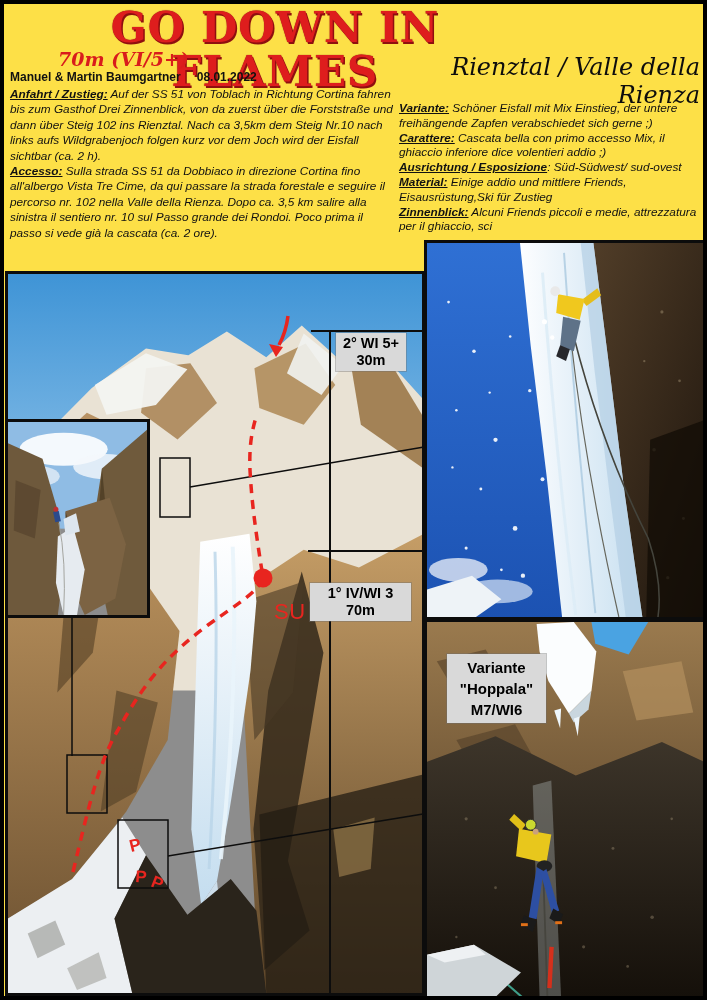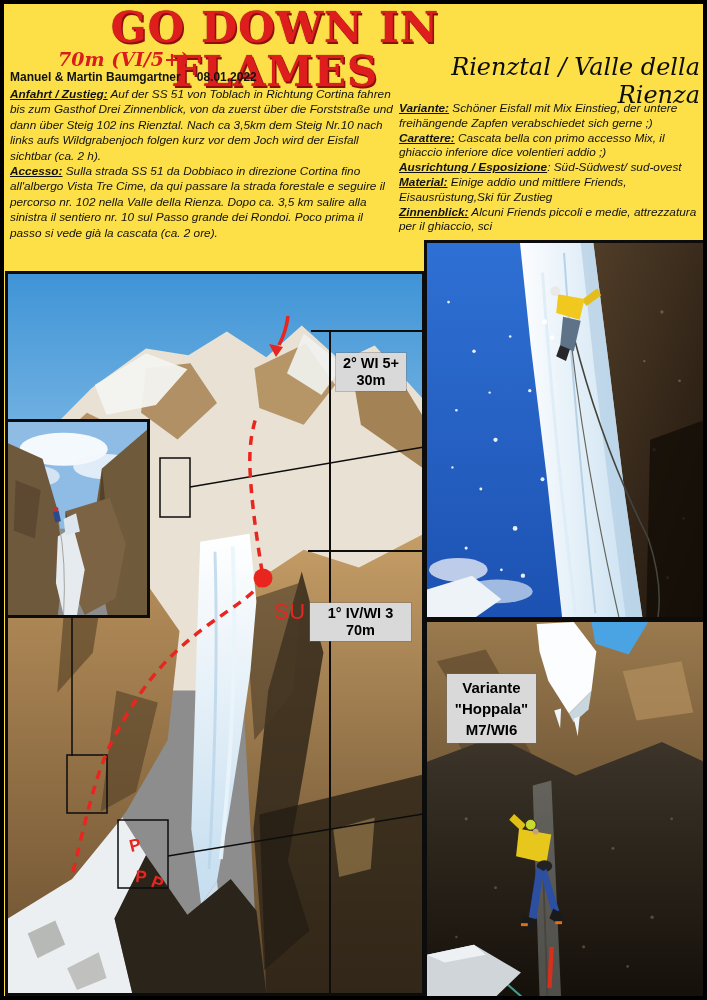--- a/index.html
+++ b/index.html
@@ -32,24 +32,24 @@
   #inset-photo{left:5px;top:419px;width:145px;height:199px;z-index:2;}
   #photo-tr{left:424px;top:240px;width:283px;height:380px;z-index:1;}
   #photo-br{left:424px;top:619px;width:283px;height:381px;z-index:1;}
   .photo svg{display:block;width:100%;height:100%;}
 
   
   #overlay{position:absolute;left:0;top:0;z-index:3;pointer-events:none;}
 
   
   .pbox{position:absolute;z-index:4;background:#d9d9d9;color:#000;font-weight:bold;
-        text-align:center;box-shadow:0 0 0 1px rgba(110,110,110,.4);margin-top:20px;}
+        text-align:center;box-shadow:0 0 0 1px rgba(110,110,110,.4);}
   #pitch2-box{left:336px;top:333px;width:70px;height:36px;font-size:14.5px;line-height:17px;padding-top:2px;}
   #pitch1-box{left:310px;top:583px;width:101px;height:36px;font-size:14.5px;line-height:17px;padding-top:2px;}
-  #variant-box{left:447px;top:654px;width:89px;height:66px;font-size:15px;line-height:21px;padding-top:3px;}
+  #variant-box{left:447px;top:654px;width:99px;height:66px;font-size:15px;line-height:21px;padding-top:3px;}
   .su-label{position:absolute;left:274px;top:567px;z-index:4;color:#e8251f;
             font-size:22px;font-weight:normal;letter-spacing:.5px;margin-top:32px;}
   .pmark{font:bold 17px "Liberation Sans",sans-serif;fill:#e8251f;}
 </style>
 </head>
 <body>
 
 <div id="page">
   <div class="frame"></div>
 

